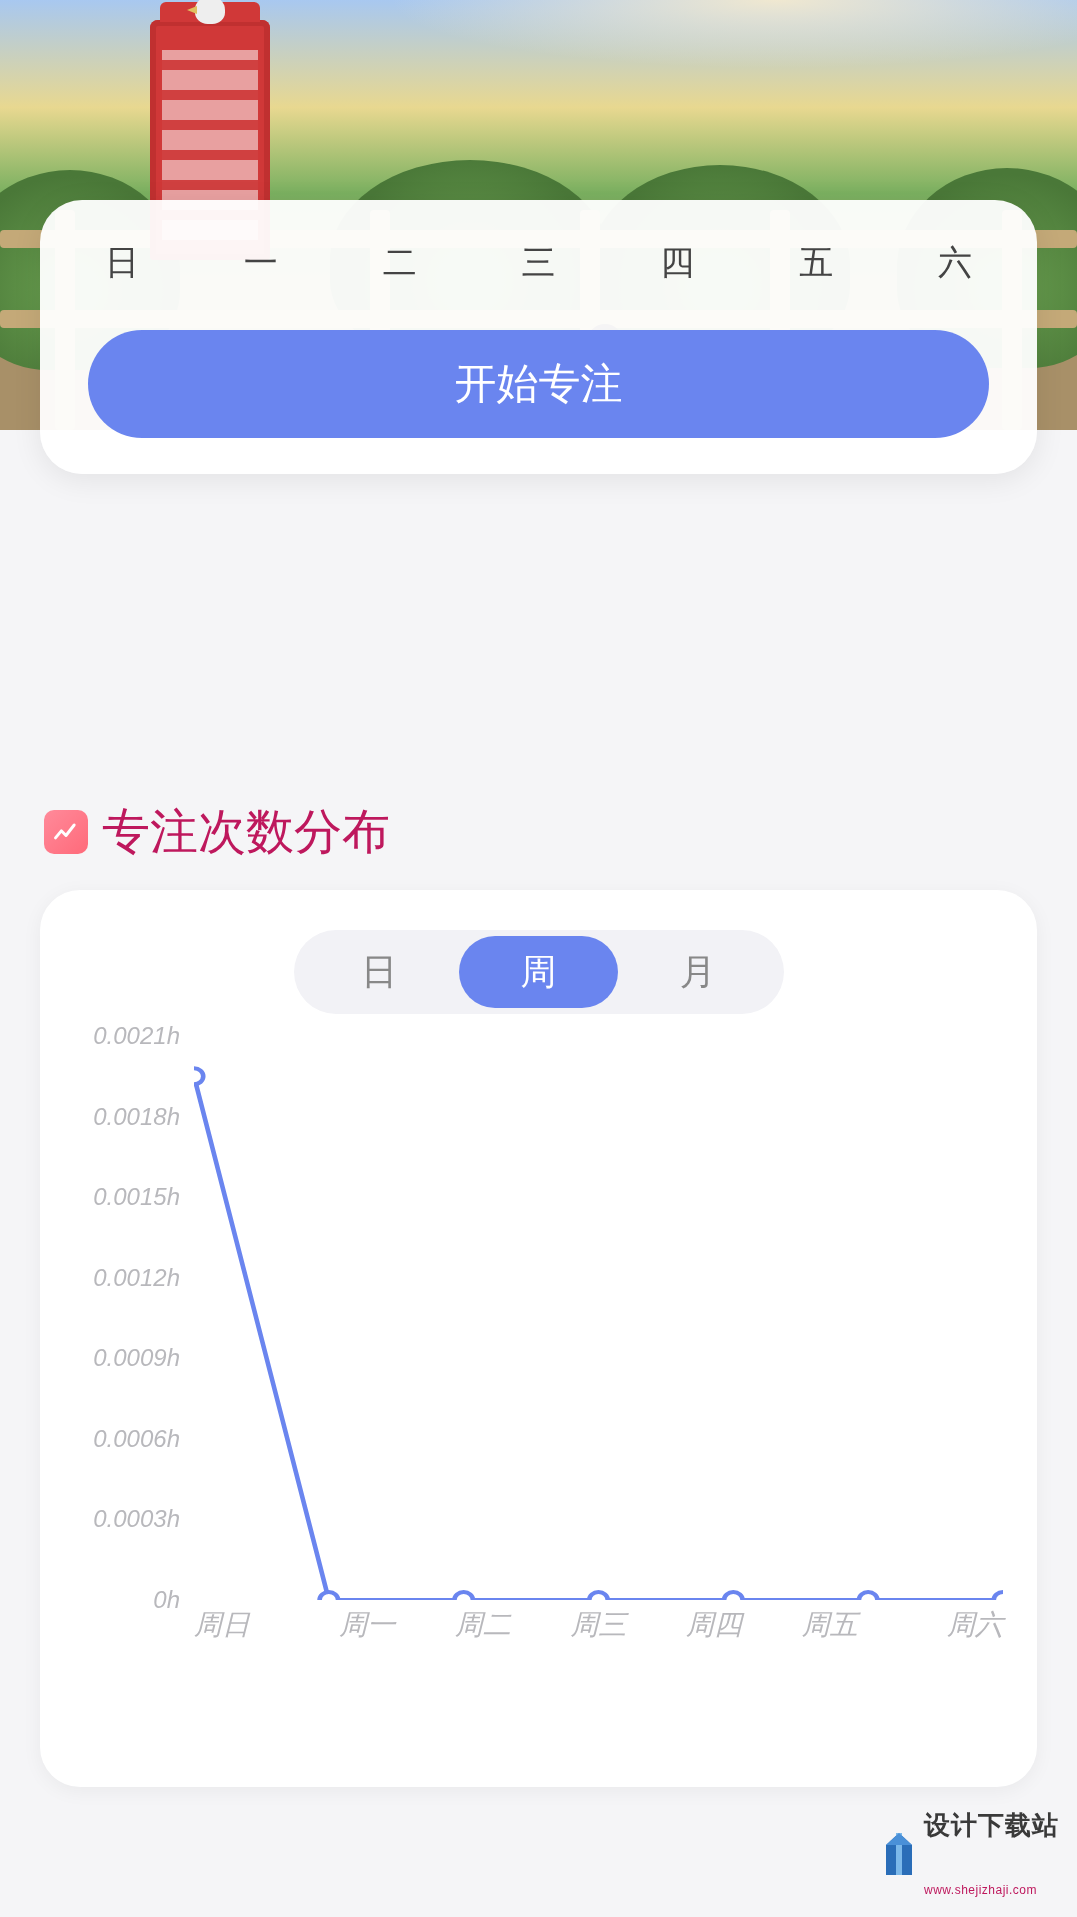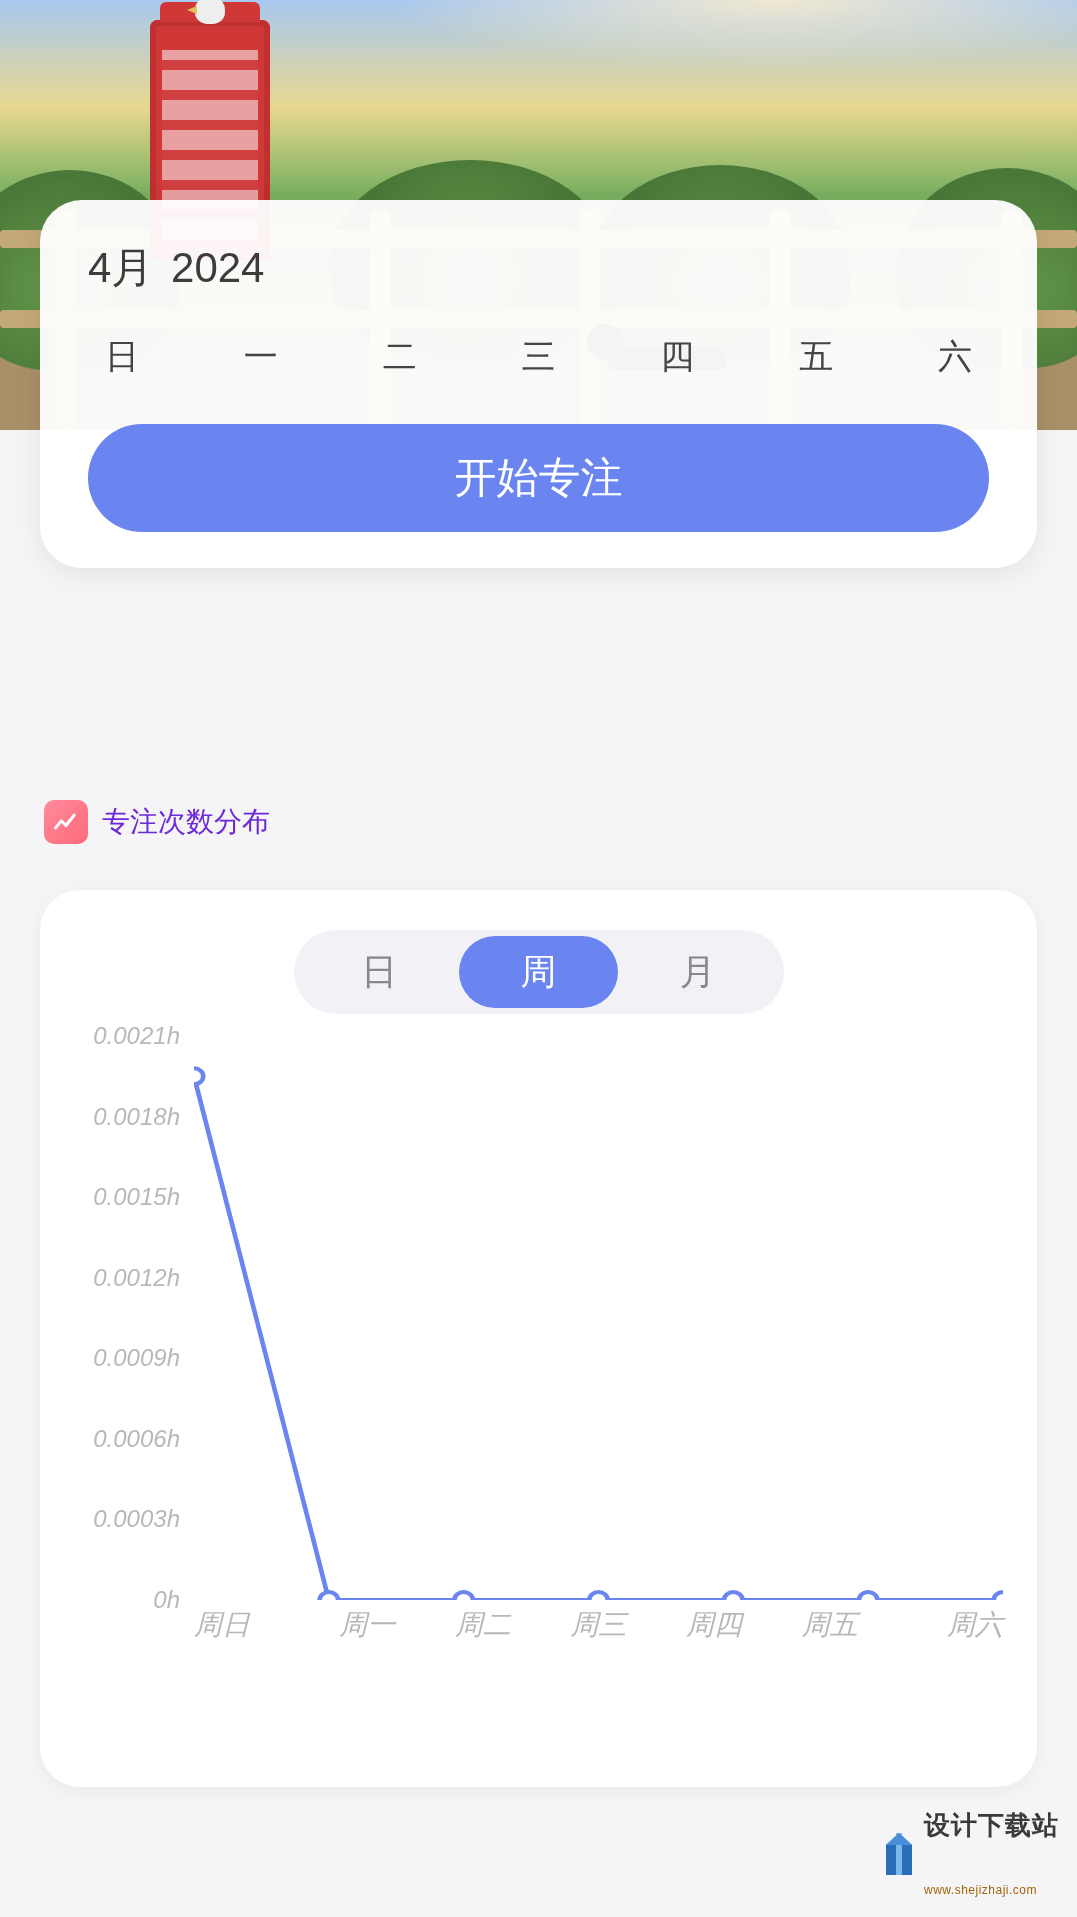--- a/index.html
+++ b/index.html
@@ -68,21 +68,21 @@
 .daycell.sel::after { content:''; position:absolute; left:50%; transform:translateX(-50%); bottom:-18px; width:10px; height:10px; background:#5f7ce8; border-radius:50%; }
 .start-btn {
   margin: 0 18px; height: 108px; background: #6a85ef; color:#fff; font-size: 42px;
   border:none; border-radius: 54px; width: calc(100% - 36px); cursor:pointer;
   display:flex; align-items:center; justify-content:center;
 }
 
 .section-title { position:absolute; top: 800px; left: 44px; display:flex; align-items:center; gap:14px; }
 .section-title .ico { width:44px;height:44px;background:linear-gradient(135deg,#ff8a9a,#ff6a7a);border-radius:10px;display:flex;align-items:center;justify-content:center;}
 .section-title .ico svg{width:28px;height:28px;}
-.section-title .txt { font-size: 28px; color:#6d28d9; font-weight:500;font-family:Liberation Mono, monospace; }
+.section-title .txt { font-size: 48px; color:#be185d; font-weight:500;font-family:Liberation Mono, monospace; }
 
 .chart-card {
   position:absolute; top: 890px; left: 40px; right: 40px; bottom: 130px;
   background:#fff; border-radius: 40px; padding: 40px 24px 30px;
   box-shadow: 0 4px 20px rgba(0,0,0,.05);
 }
 .seg { width: 490px; height: 84px; margin: 0 auto 22px; background:#f2f2f6; border-radius: 44px; display:flex; align-items:center; padding:6px; }
 .seg .opt { flex:1; text-align:center; font-size: 36px; color:#888; height:72px; line-height:72px; border-radius:40px; cursor:pointer;}
 .seg .opt.active { background:#6a85ef; color:#fff; }
 
@@ -92,21 +92,21 @@
 .plotarea { position:absolute; left:130px; right:10px; top:0; bottom:56px; }
 .xlabels { position:absolute; left:130px; right:10px; bottom:0; height:50px; display:flex; justify-content:space-between; }
 .xlabels span { font-size:28px; color:#b8b8bc; flex:1; text-align:center; }
 .xlabels span:first-child{text-align:left;} .xlabels span:last-child{text-align:right;}
 svg.linechart { width:100%; height:100%; }
 
 .watermark { position:absolute; right:18px; bottom:20px; display:flex; align-items:center; gap:8px; }
 .watermark .logo { width:34px;height:46px; }
 .watermark .wm-text { display:flex; flex-direction:column; line-height:1.1; }
 .watermark .t1 { font-size:26px; color:#3a3a3a; font-weight:600; letter-spacing:1px;}
-.watermark .t2 { font-size:12px; color:#a16207; letter-spacing:.5px;margin-top:44px;}
+.watermark .t2 { font-size:12px; color:#be185d; letter-spacing:.5px;margin-top:44px;}
 </style>
 </head>
 <body>
 
 <div class="hero-bg">
   <div class="bushes">
     <div class="bush b1"></div>
       <div class="bush b2"></div>
       <div class="bush b3"></div>
       <div class="bush b4"></div>
@@ -119,24 +119,20 @@
       <div class="post p3"></div>
       <div class="post p4"></div>
       <div class="post p5"></div>
   </div>
   <div class="cat"></div>
   <div class="phonebox"></div>
   <div class="bird"></div>
 </div>
 
 <div class="calendar-card">
-  <div class="cal-date">
-    <span>4月</span>
-    <span class="year">2024</span>
-  </div>
   <div class="weekdays">
     <span>日</span>
     <span>一</span>
     <span>二</span>
     <span>三</span>
     <span>四</span>
     <span>五</span>
     <span>六</span>
   </div>
   <button class="start-btn">开始专注</button>

